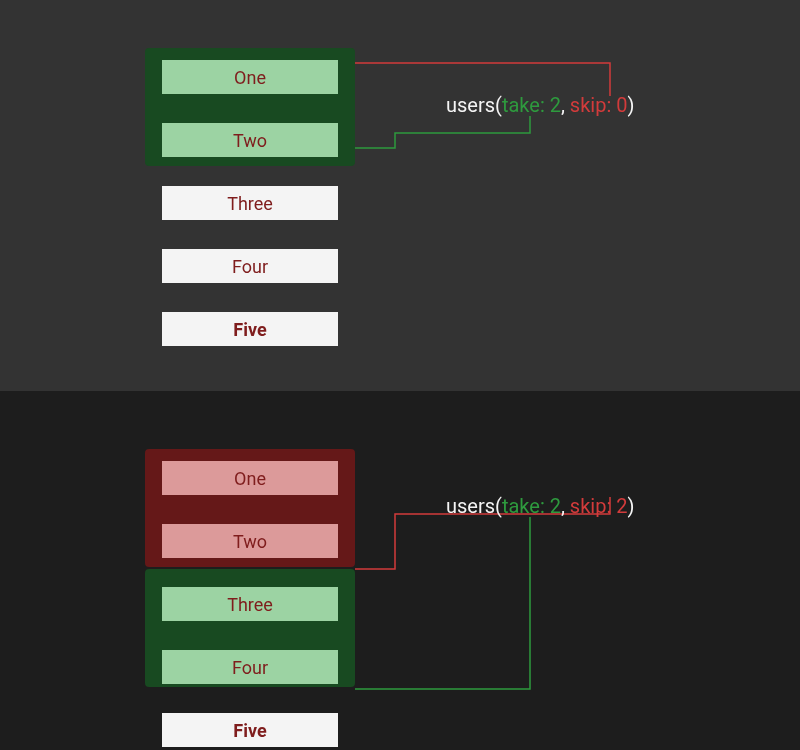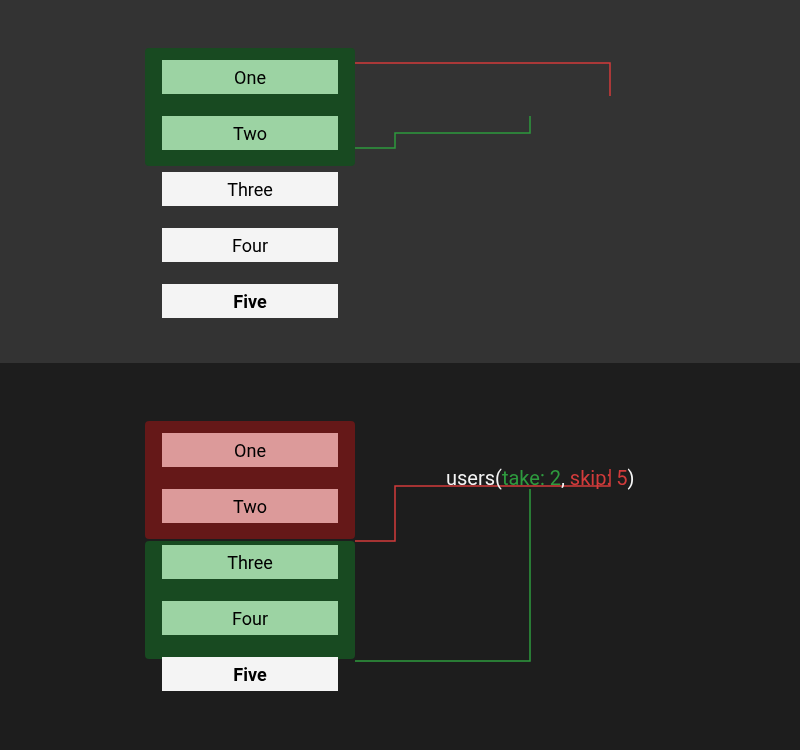--- a/index.html
+++ b/index.html
@@ -27,26 +27,26 @@
     width: 210px;
     border-radius: 4px;
   }
   .hl-green { background: #184a21; }
   .hl-red   { background: #651818; }
 
   .item {
     position: relative;
     width: 176px;
     height: 34px;
-    margin: 0 auto 22px auto;
+    margin: 0 auto 29px auto;
     border-radius: 0;
     display: flex;
     align-items: center;
     justify-content: center;
-    color: #000000;
+    color: #7f1d1d;
   }
   .item:last-child { margin-bottom: 0; font-weight: bold; }
   .item-white { background: #f4f4f4; }
   .item-green { background: #9cd3a3; }
   .item-red   { background: #dc9a9a; }
 
   .query {
     position: absolute;
     color: #f4f4f4;
     font-size: 20px;
@@ -85,20 +85,23 @@
         <span>Three</span>
       </div>
     <div class="item item-white">
         <span>Four</span>
       </div>
     <div class="item item-white">
         <span>Five</span>
       </div>
   </div>
 
+  <div class="query" style="left:446px; top:93px;">
+    <span>users</span>(<span class="q-take">take: 2</span>, <span class="q-skip">skip: 0</span>)
+  </div>
 </div>
 
 <div class="panel panel-bottom">
 
   <svg class="connector" width="800" height="400" style="left:0; top:0;">
 
     <path d="M 355 178 L 395 178 L 395 123 L 610 123 L 610 106" fill="none" stroke="#d23b3b" stroke-width="1.5"></path>
 
     <path d="M 355 298 L 530 298 L 530 126" fill="none" stroke="#2e9a3e" stroke-width="1.5"></path>
   </svg>
@@ -118,15 +121,15 @@
       </div>
     <div class="item item-green">
         <span>Four</span>
       </div>
     <div class="item item-white">
         <span>Five</span>
       </div>
   </div>
 
   <div class="query" style="left:446px; top:103px;">
-    <span>users</span>(<span class="q-take">take: 2</span>, <span class="q-skip">skip: 5</span>)
+    <span>users</span>(<span class="q-take">take: 2</span>, <span class="q-skip">skip: 2</span>)
   </div>
 </div>
 
 </body></html>

